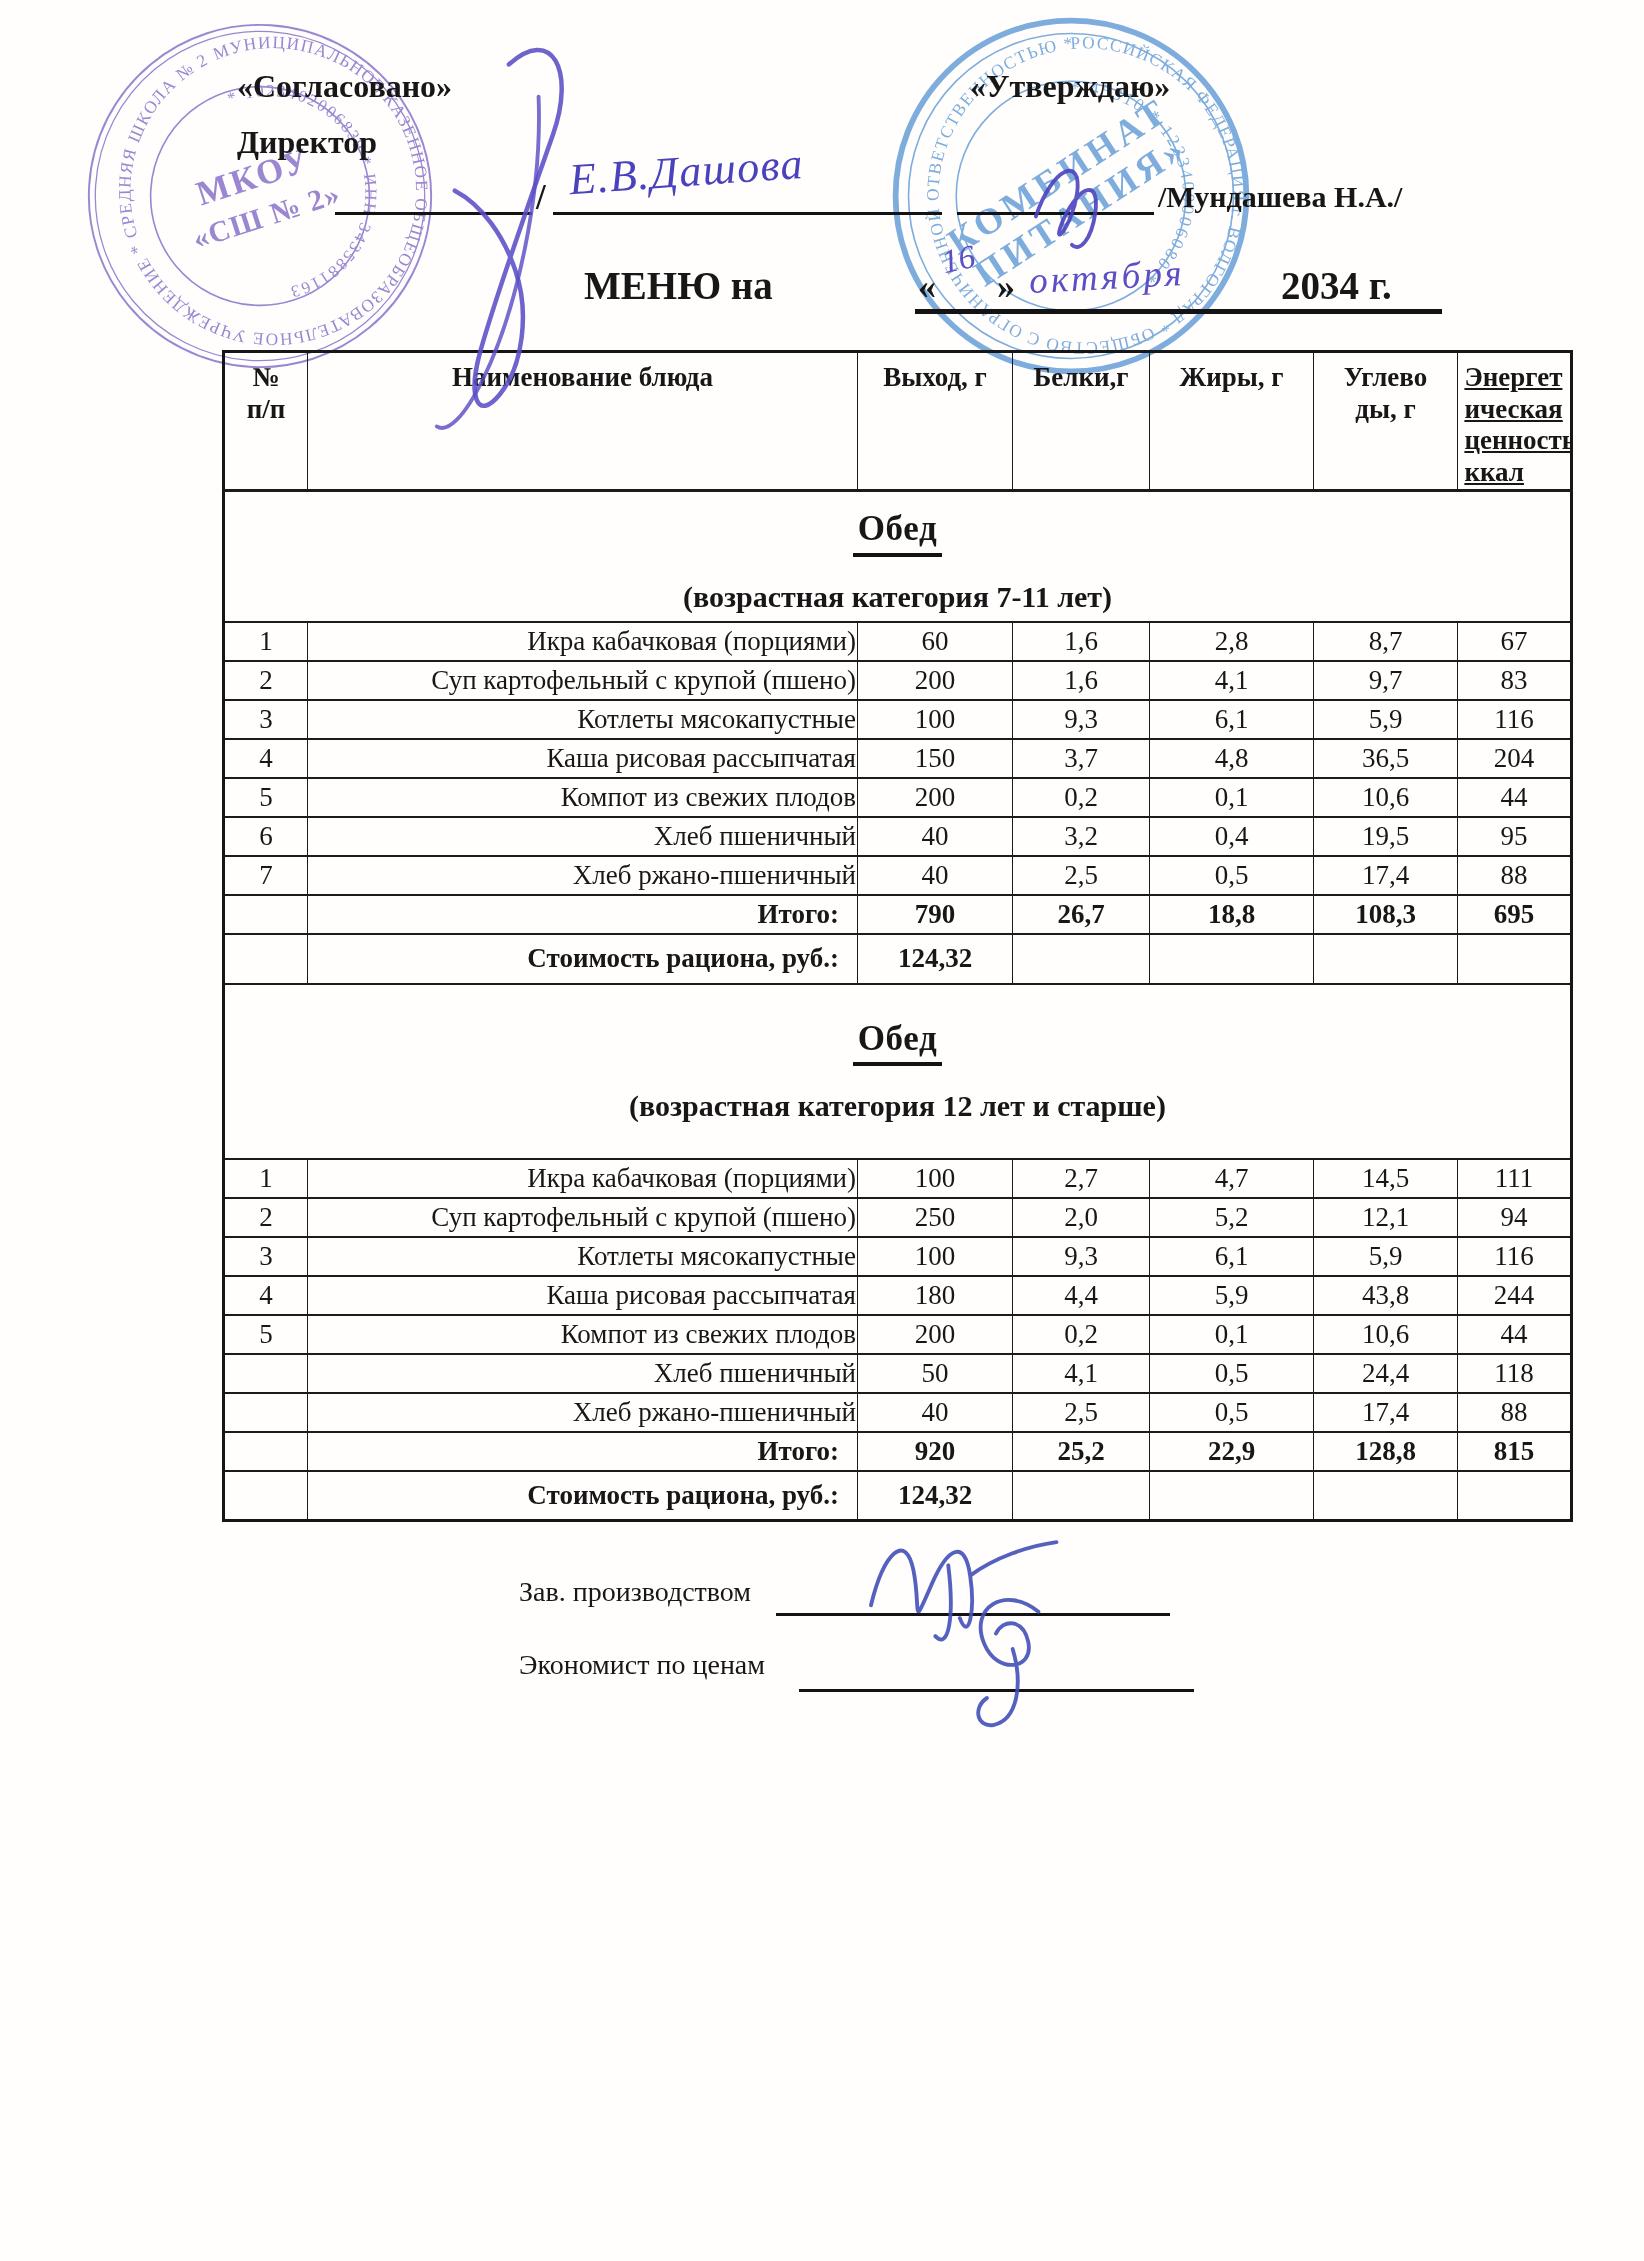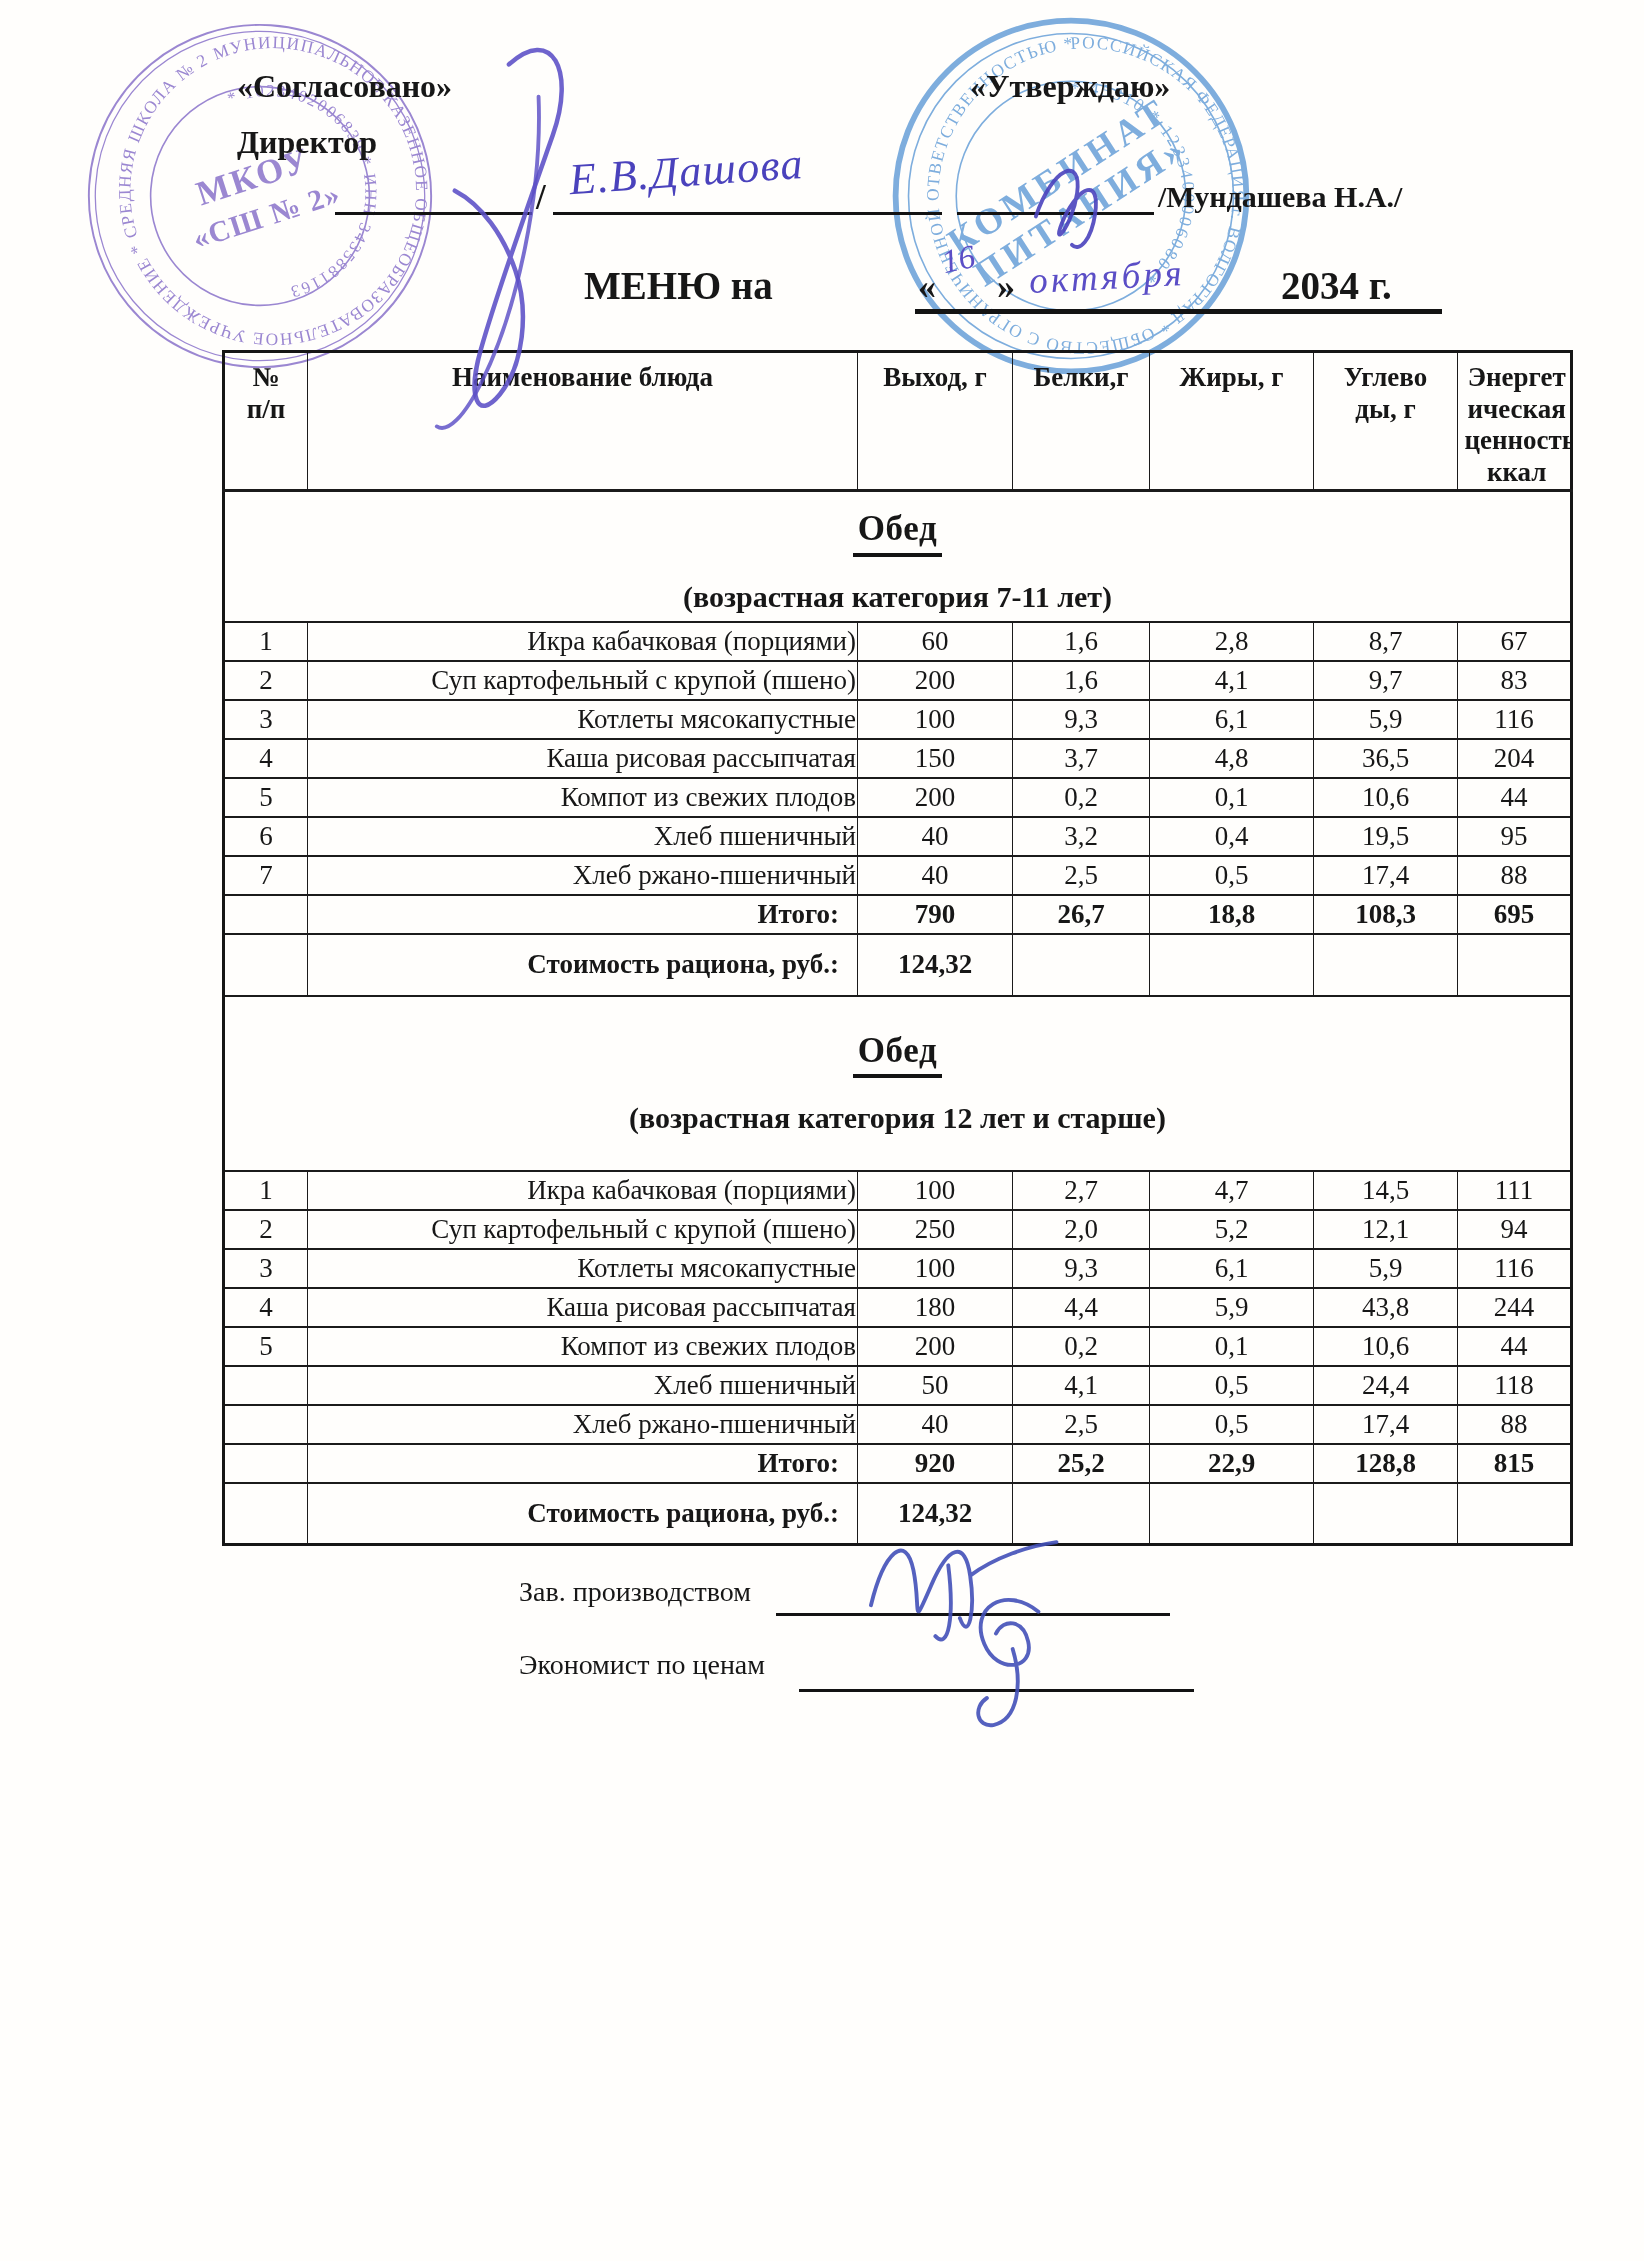--- a/index.html
+++ b/index.html
@@ -30,30 +30,30 @@
   }
   #menu-table td,#menu-table th{
     border:1.9px solid #1b1b1b;border-top-width:2.6px;border-bottom-width:2.6px;
     overflow:hidden;box-sizing:border-box;
   }
   #menu-table thead th{
     height:132px;vertical-align:top;padding-top:9px;
     font-size:27px;font-weight:bold;text-align:center;
     white-space:pre-line;line-height:1.17;border-bottom-width:3.2px;
   }
-  #menu-table thead th.last{text-align:center;padding-left:6.4px;}
+  #menu-table thead th.last{text-align:left;padding-left:6.4px;text-decoration:underline;}
   tr.sechead td{height:131px;text-align:center;vertical-align:top;padding-top:17px;}
   tr.sechead.sechead-tall td{height:175px;vertical-align:middle;padding-top:0;}
   .sect-title{
     display:inline-block;font-size:35px;font-weight:bold;letter-spacing:0.6px;
     border-bottom:4.5px solid #131313;padding:0 5.2px 3.2px;
   }
   .sect-sub{font-size:30px;font-weight:bold;margin-top:23px;}
   tr.row td{height:39px;font-size:27px;}
-  tr.cost td{height:62px;font-size:27px;border-bottom-width:3.9px;}
+  tr.cost td{height:50px;font-size:27px;border-bottom-width:3.9px;}
   .c-num{text-align:center;}
   .c-name{text-align:right;padding-left:14px;}
   .c-val{text-align:center;}
   .c-label{text-align:right;padding-right:18px;font-weight:bold;}
   .c-bold{font-weight:bold;}
   
   .sig-label{font-size:28px;white-space:nowrap;z-index:2;}
 </style>
 </head>
 <body>

